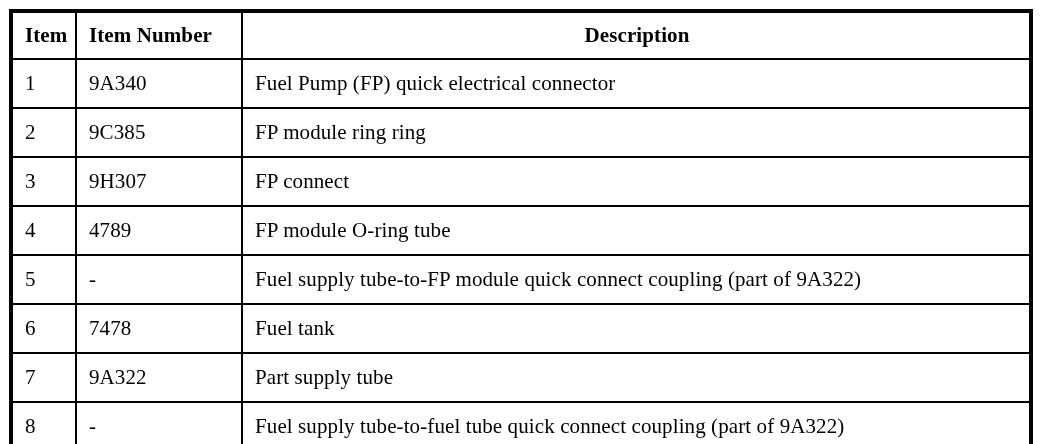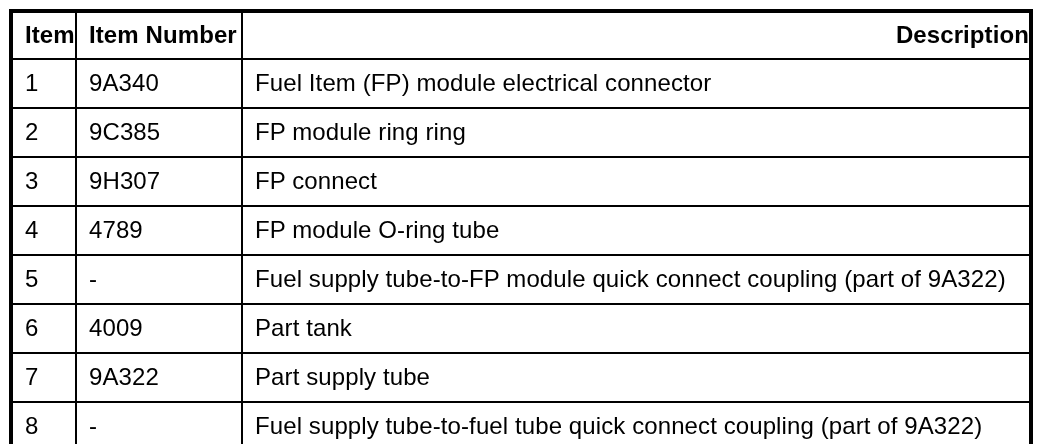--- a/index.html
+++ b/index.html
@@ -38,40 +38,41 @@
   .parts-table col.col-item        { width: 65px;  }
   .parts-table col.col-part        { width: 166px; }
   .parts-table col.col-description { width: 789px; }
 
   .parts-table th,
   .parts-table td {
     border: 2px solid #000000;
     height: 47px;
     padding: 0 0 0 12px;
     vertical-align: middle;
-    font-size: 24px;
+    font-size: 21px;
     line-height: 1.1;
     white-space: nowrap;
     overflow: hidden;
     text-align: left;
     font-weight: normal;
     letter-spacing: 0.1px;
+    font-family: Liberation Serif, serif;
   }
 
   .parts-table thead th {
     font-weight: bold;
     height: 45px;
   }
 
   .parts-table thead th.th-item,
   .parts-table thead th.th-part {
     text-align: left;
   }
   .parts-table thead th.th-description {
-    text-align: right;
+    text-align: center;
     padding-left: 2px;
   }
 
   
   .parts-table thead th:first-child,
   .parts-table tbody td:first-child { border-left: none; }
   .parts-table thead th:last-child,
   .parts-table tbody td:last-child  { border-right: none; }
   .parts-table thead th             { border-top: none; }
   .parts-table tbody tr:last-child td { border-bottom: none; }
@@ -90,21 +91,21 @@
       <tr>
         <th class="th-item">Item</th>
         <th class="th-part">Item Number</th>
         <th class="th-description">Description</th>
       </tr>
     </thead>
     <tbody>
       <tr>
         <td>1</td>
         <td>9A340</td>
-        <td>Fuel Item (FP) module electrical connector</td>
+        <td>Fuel Pump (FP) quick electrical connector</td>
       </tr>
       <tr>
         <td>2</td>
         <td>9C385</td>
         <td>FP module ring ring</td>
       </tr>
       <tr>
         <td>3</td>
         <td>9H307</td>
         <td>FP connect</td>
@@ -114,22 +115,22 @@
         <td>4789</td>
         <td>FP module O-ring tube</td>
       </tr>
       <tr>
         <td>5</td>
         <td>-</td>
         <td>Fuel supply tube-to-FP module quick connect coupling (part of 9A322)</td>
       </tr>
       <tr>
         <td>6</td>
-        <td>4009</td>
-        <td>Part tank</td>
+        <td>7478</td>
+        <td>Fuel tank</td>
       </tr>
       <tr>
         <td>7</td>
         <td>9A322</td>
         <td>Part supply tube</td>
       </tr>
       <tr>
         <td>8</td>
         <td>-</td>
         <td>Fuel supply tube-to-fuel tube quick connect coupling (part of 9A322)</td>

